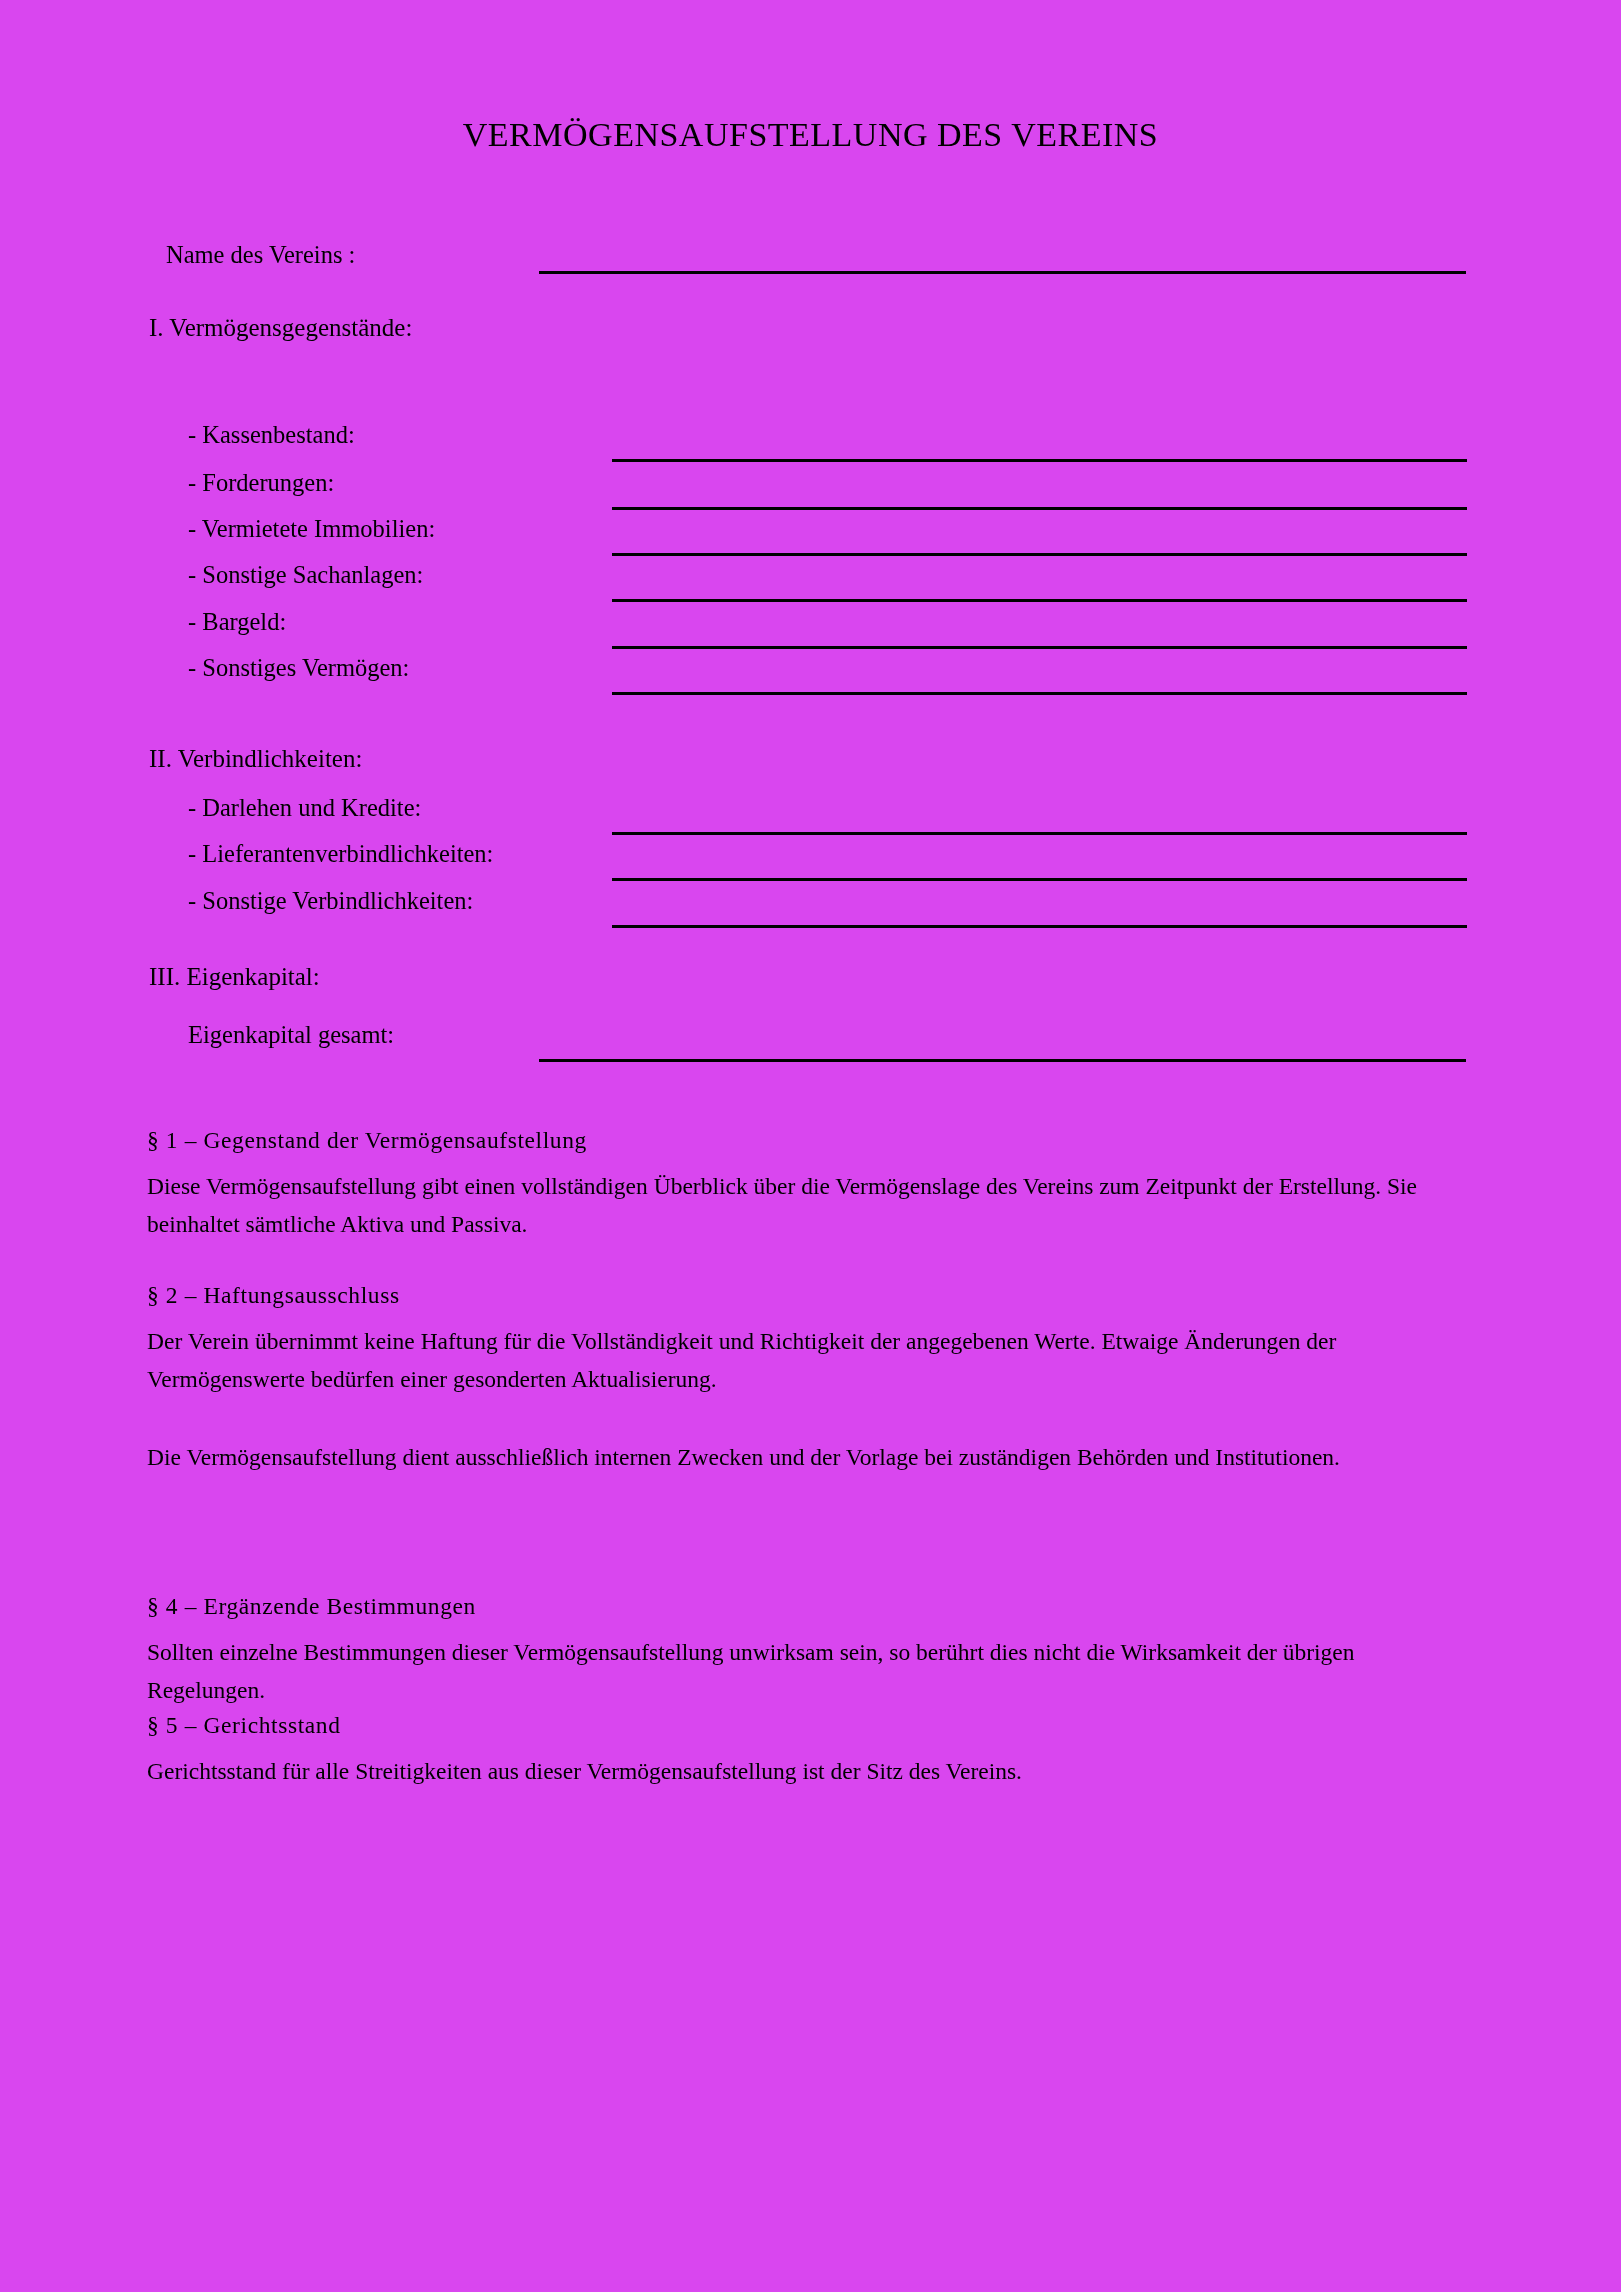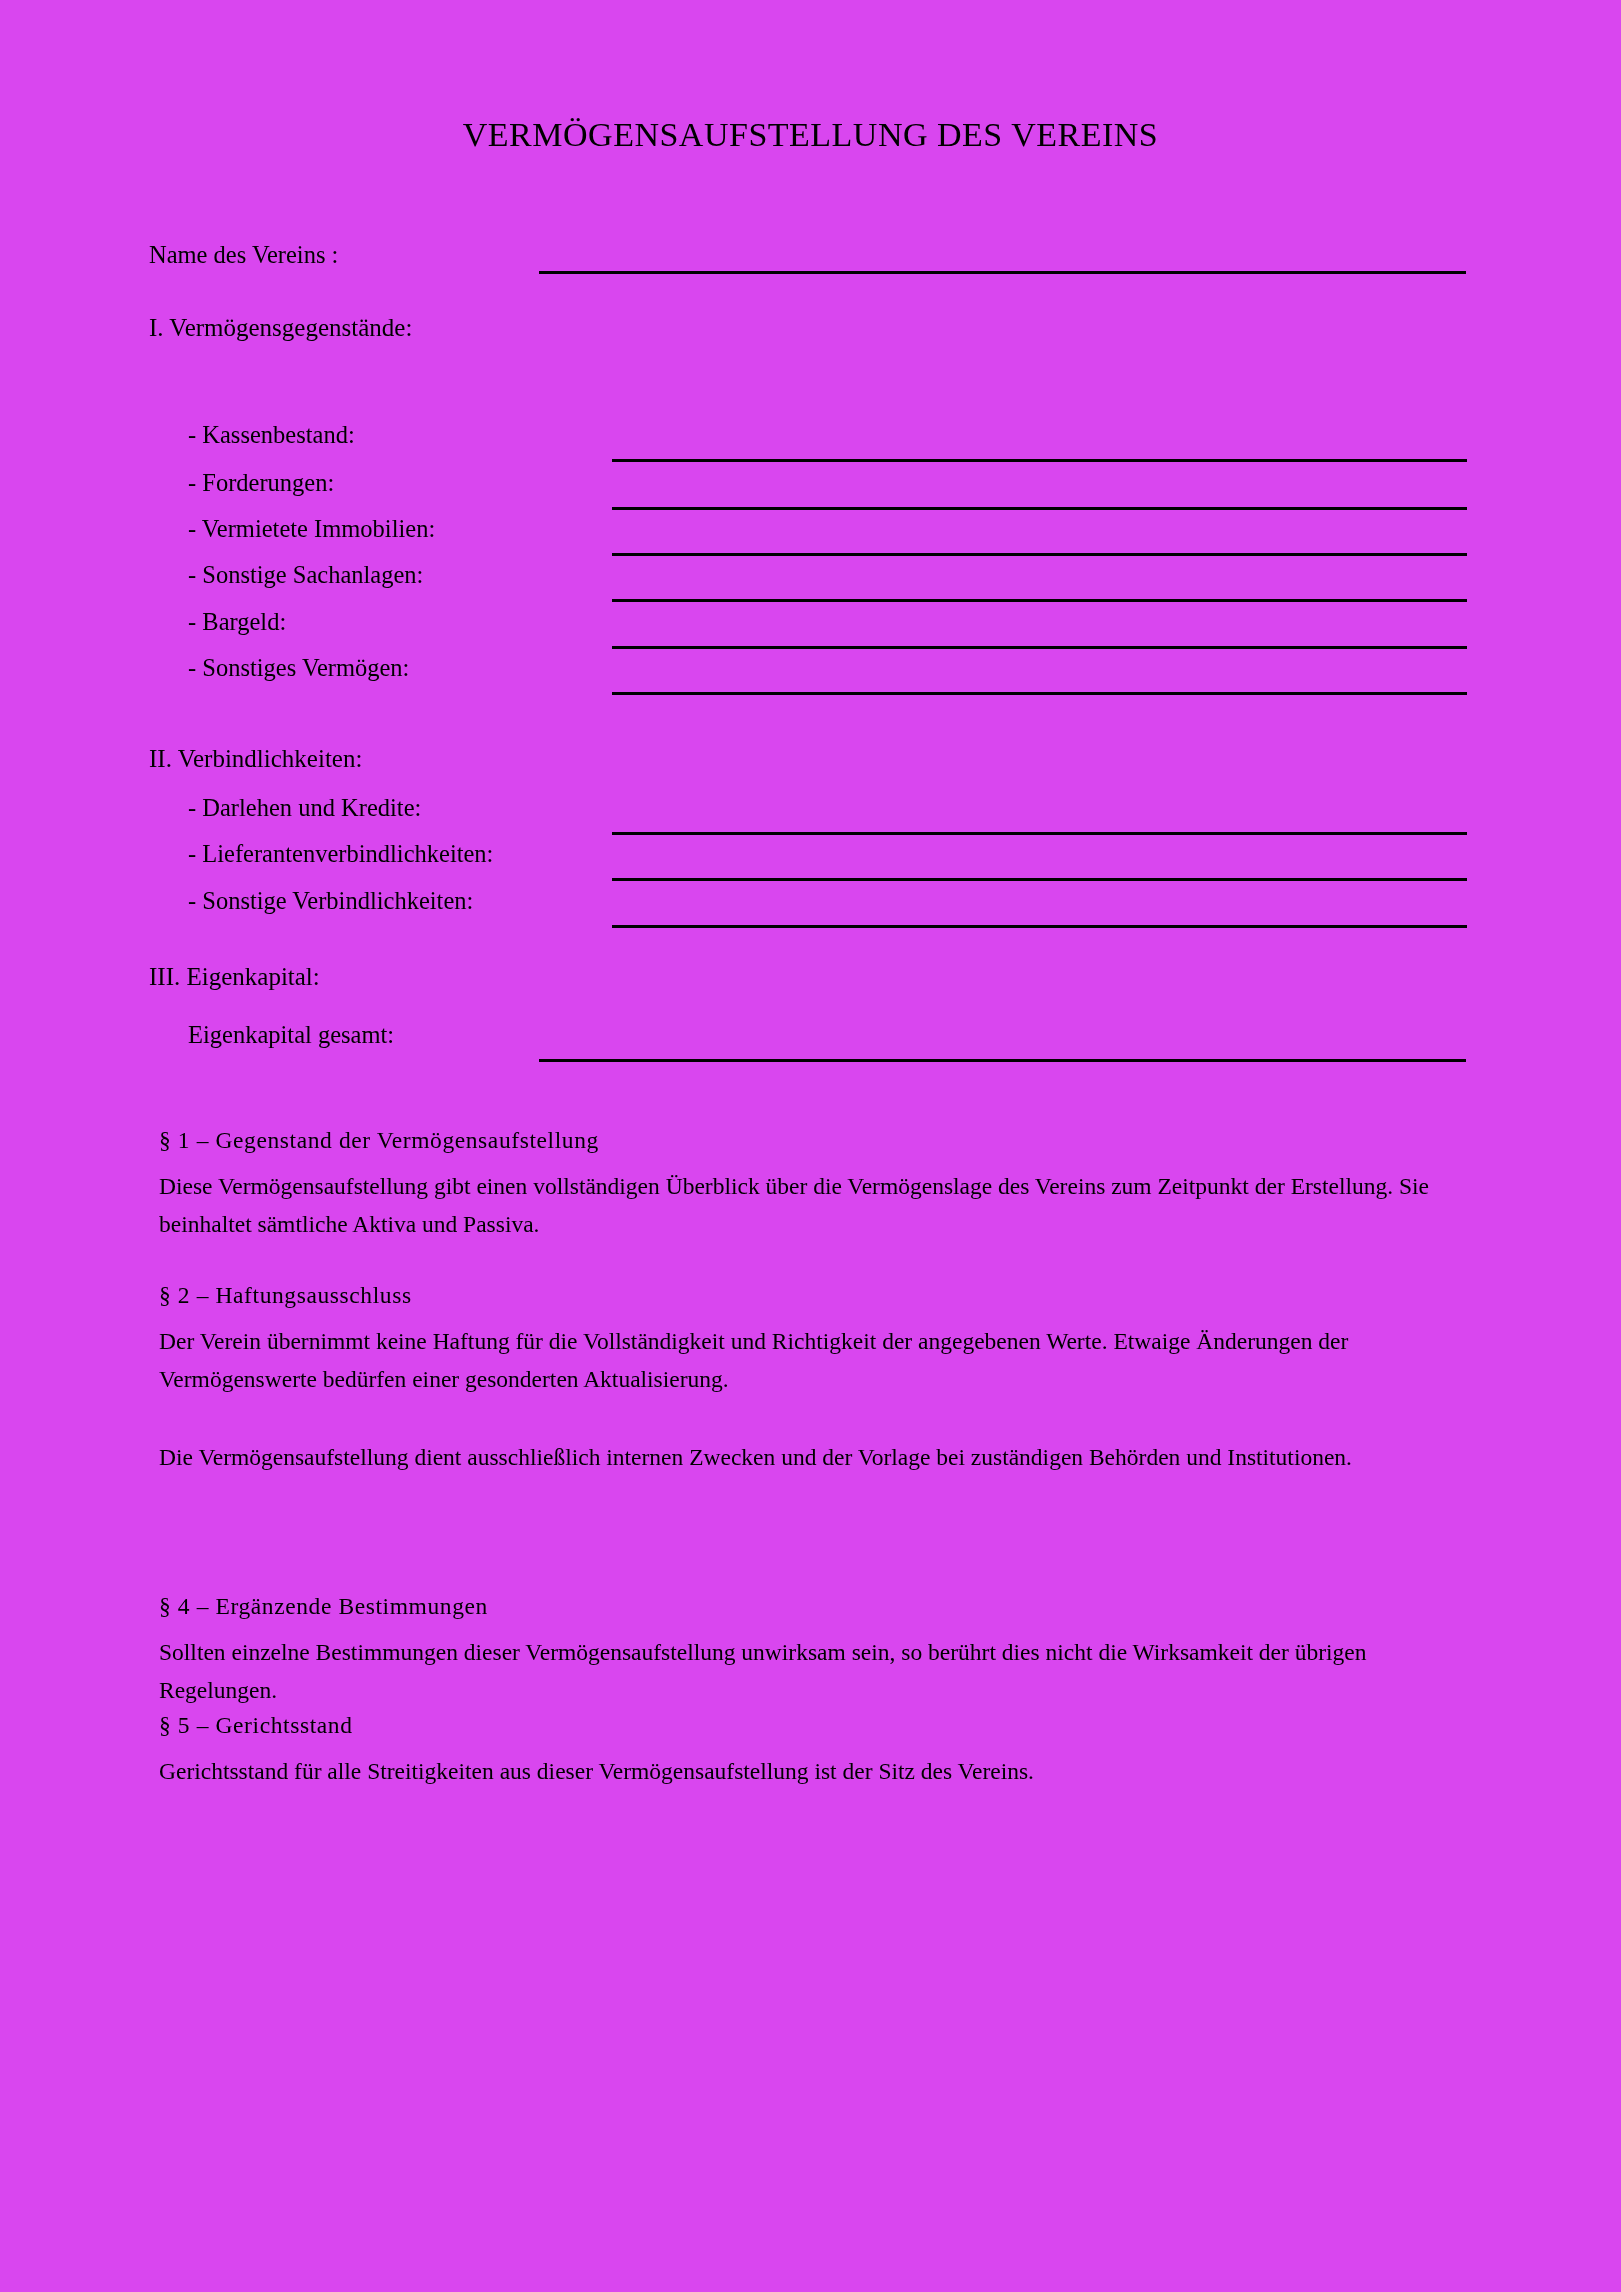--- a/index.html
+++ b/index.html
@@ -38,21 +38,21 @@
 
   
   .row {
     position: absolute;
     left: 149px;
     width: 1372px;
     height: 33px;
   }
   .row .label {
     position: absolute;
-    left: 0;
+    left: 17px;
     top: 0;
     font-size: 24.5px;
     white-space: nowrap;
   }
   .row .label.indent {
     left: 39px;
   }
   .fill-line {
     position: absolute;
     height: 0;
@@ -65,21 +65,20 @@
     left: 149px;
     font-size: 25px;
     white-space: nowrap;
   }
 
   
   .para-block {
     position: absolute;
     left: 147px;
     width: 1304px;
-    margin-left: 12px;
   }
   .para-title {
     font-size: 23.5px;
     margin: 0 0 12.7px 0;
     letter-spacing: 0.6px;
     white-space: nowrap;
   }
   .para-body {
     font-size: 23.5px;
     line-height: 1.62;

